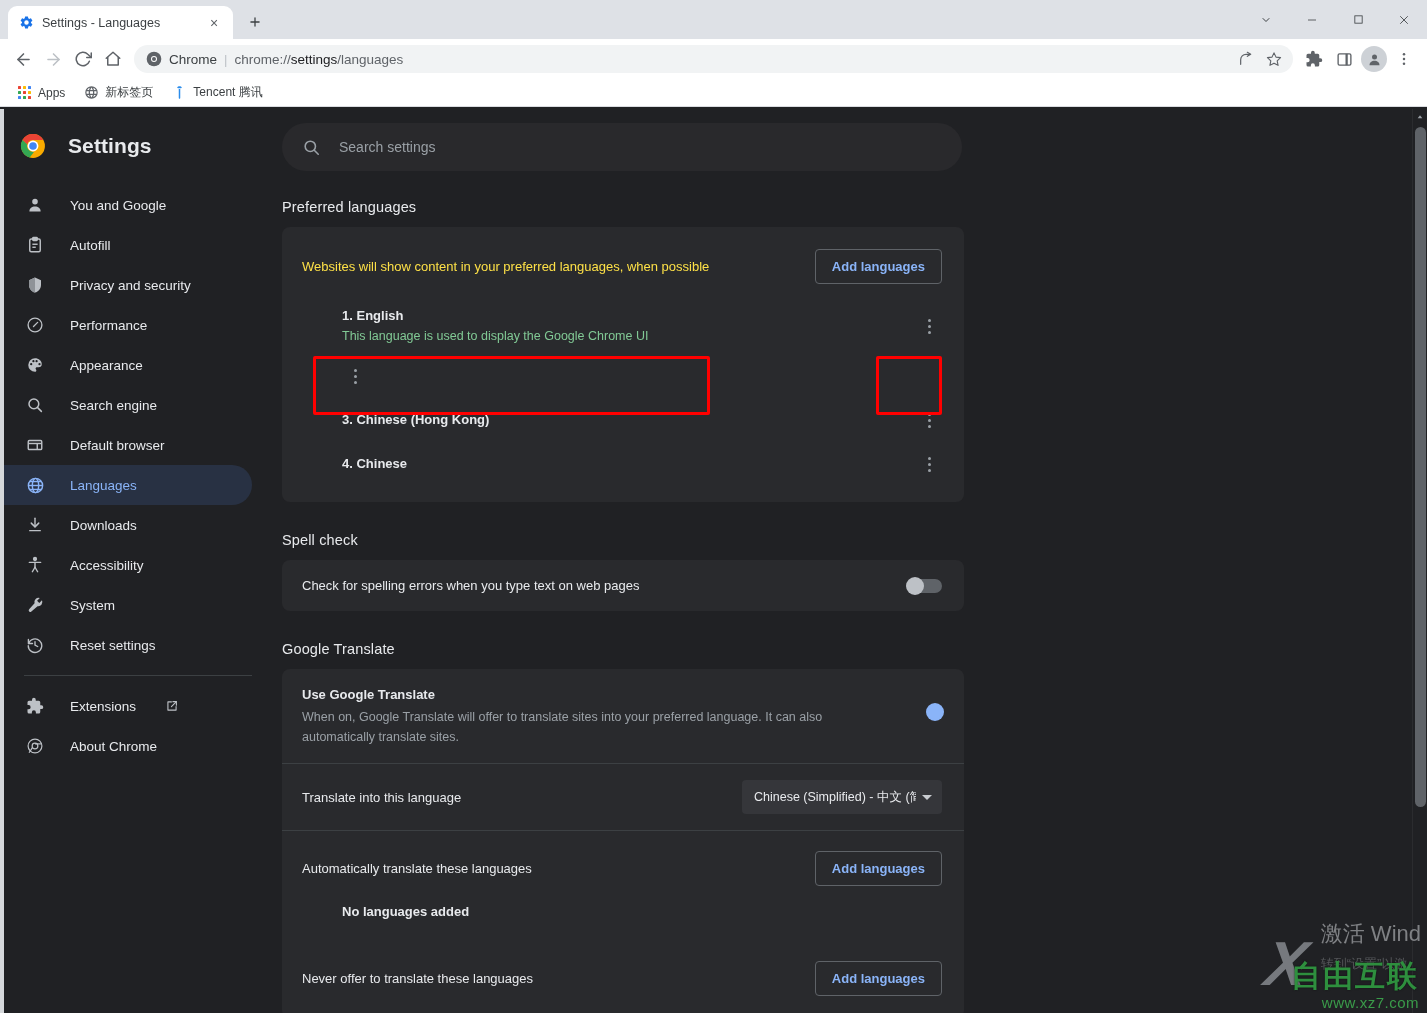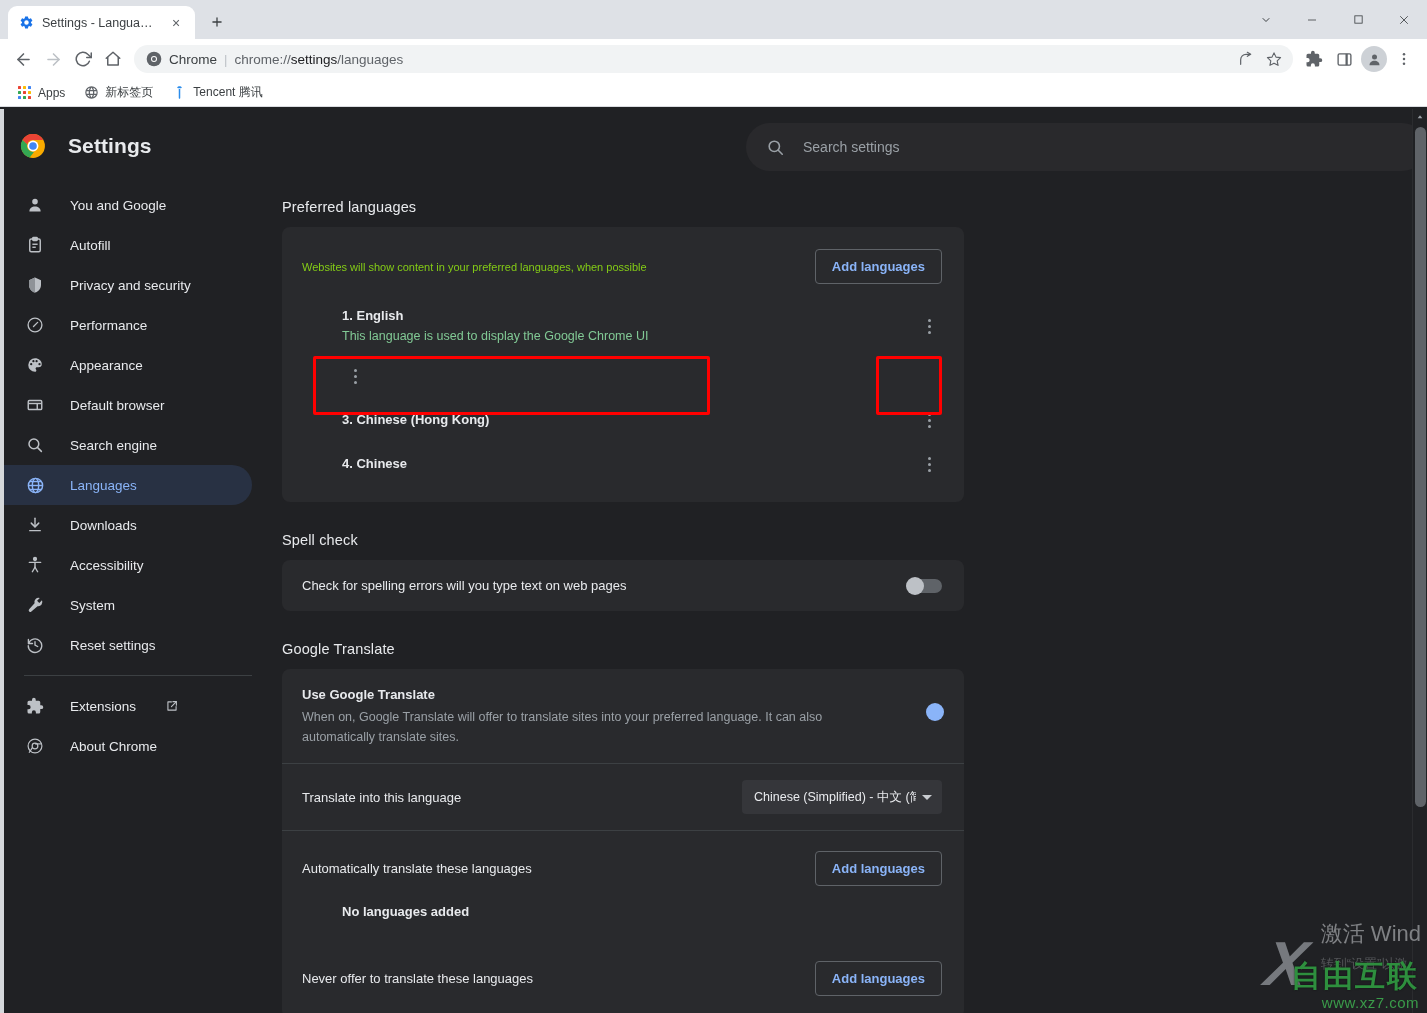--- a/index.html
+++ b/index.html
@@ -10,21 +10,21 @@
   }
 
   
   .browser { width:1427px; height:1013px; position:relative; background:#202124; }
 
   .tabstrip {
     height:39px; background:#dee1e6; position:relative;
     display:flex; align-items:flex-end; padding-left:8px;
   }
   .tab {
-    height:33px; width:187px; background:#ffffff;
+    height:33px; width:225px; background:#ffffff;
     border-radius:9px 9px 0 0; display:flex; align-items:center;
     padding:8px 10px; gap:8px; position:relative;
   }
   .tab-favicon { width:16px; height:16px; flex:0 0 16px; display:flex; align-items:center; justify-content:center; }
   .tab-title {
     flex:1; font-size:12.5px; color:#3c4043; white-space:nowrap;
     overflow:hidden; text-overflow:ellipsis;
   }
   .tab-close {
     width:18px; height:18px; display:flex; align-items:center; justify-content:center;
@@ -114,21 +114,21 @@
   .nav-item .ico { width:22px; height:22px; flex:0 0 22px; display:flex; align-items:center; justify-content:center; }
   .nav-item .lbl { font-size:13.5px; color:#e8eaed; white-space:nowrap; }
   .nav-item.active { background:#283143; }
   .nav-item.active .lbl { color:#8ab4f8; }
   .nav-item.active .ico { color:#8ab4f8; }
   .nav-sep { height:1px; background:#3c4043; margin:10px 28px 10px 20px; }
   .ext-link { margin-left:4px; width:15px; height:15px; display:flex; align-items:center; justify-content:center; }
 
   
   .main { flex:1; position:relative; overflow:hidden; }
-  .searchbar-wrap { padding:14px 1px 0 0; display:flex; justify-content:flex-end; }
+  .searchbar-wrap { padding:14px 1px 0 0; display:flex; justify-content:flex-start; }
   .searchbar {
     margin-left:2px; width:680px; height:48px; background:#29292c;
     border-radius:24px; display:flex; align-items:center; gap:18px; padding:0 20px;
   }
   .search-icon { width:19px; height:19px; color:#9aa0a6; flex:0 0 19px; }
   .search-input {
     flex:1; background:transparent; border:none; outline:none;
     font-family:"Liberation Sans", sans-serif; font-size:14px; color:#e8eaed;
   }
   .search-input::placeholder { color:#9aa0a6; }
@@ -136,21 +136,21 @@
   .content { width:682px; margin-left:2px; margin-top:28px; }
   .sec-title {
     font-size:14.5px; color:#e8eaed; padding:0 0 12px 0; letter-spacing:.15px;margin-top:20px;
   }
   .card { background:#292a2d; border-radius:8px; }
 
   .card-head {
     display:flex; align-items:center; justify-content:space-between;
     padding:22px 22px 14px 20px;
   }
-  .card-head-text { font-size:11px; color:#84cc16; }
+  .card-head-text { font-size:13px; color:#fde047; }
   .btn-outline {
     border:1px solid #5f6368; color:#8ab4f8; background:transparent;
     font-family:"Liberation Sans", sans-serif; font-size:13px; font-weight:bold;
     padding:9px 16px; border-radius:4px; cursor:pointer; white-space:nowrap;
   }
 
   .lang-list { padding:0 0 16px 0; }
   .lang-row {
     display:flex; align-items:center; justify-content:space-between;
     padding:8px 22px 8px 60px; min-height:44px; position:relative;
@@ -481,37 +481,37 @@
           <span class="ico">
             <svg width="18" height="18" viewBox="0 0 24 24" fill="#bdc1c6">
                 <path d="M12 3a9 9 0 0 0 0 18c1 0 1.8-.8 1.8-1.8 0-.5-.2-.9-.5-1.2-.3-.3-.5-.7-.5-1.2 0-1 .8-1.8 1.8-1.8h2.1A4.3 4.3 0 0 0 21 10.7C21 6.4 16.97 3 12 3zM6.9 12.4a1.5 1.5 0 1 1 0-3 1.5 1.5 0 0 1 0 3zm3-4a1.5 1.5 0 1 1 0-3 1.5 1.5 0 0 1 0 3zm4.2 0a1.5 1.5 0 1 1 0-3 1.5 1.5 0 0 1 0 3zm3.9 4a1.5 1.5 0 1 1 0-3 1.5 1.5 0 0 1 0 3z"></path>
               </svg>
           </span>
           <span class="lbl">Appearance</span>
         </div>
 
         <div class="nav-item">
           <span class="ico">
+            <svg width="18" height="18" viewBox="0 0 24 24" fill="none" stroke="#bdc1c6" stroke-width="2" stroke-linecap="round">
+                <circle cx="10.5" cy="10.5" r="6.5"></circle>
+                <line x1="15.5" y1="15.5" x2="20.5" y2="20.5"></line>
+              </svg>
+          </span>
+          <span class="lbl">Search engine</span>
+        </div>
+
+        <div class="nav-item">
+          <span class="ico">
             <svg width="18" height="18" viewBox="0 0 24 24" fill="none" stroke="#bdc1c6" stroke-width="1.9">
                 <rect x="3" y="6" width="18" height="12" rx="1.5"></rect>
                 <line x1="3" y1="10" x2="21" y2="10"></line>
                 <line x1="15" y1="10" x2="15" y2="18"></line>
               </svg>
           </span>
           <span class="lbl">Default browser</span>
-        </div>
-
-        <div class="nav-item">
-          <span class="ico">
-            <svg width="18" height="18" viewBox="0 0 24 24" fill="none" stroke="#bdc1c6" stroke-width="2" stroke-linecap="round">
-                <circle cx="10.5" cy="10.5" r="6.5"></circle>
-                <line x1="15.5" y1="15.5" x2="20.5" y2="20.5"></line>
-              </svg>
-          </span>
-          <span class="lbl">Search engine</span>
         </div>
 
 
         <div class="nav-item active">
           <span class="ico">
             <svg width="19" height="19" viewBox="0 0 24 24" fill="none" stroke="#8ab4f8" stroke-width="1.8">
                 <circle cx="12" cy="12" r="9"></circle>
                 <ellipse cx="12" cy="12" rx="4" ry="9"></ellipse>
                 <line x1="3" y1="12" x2="21" y2="12"></line>
                 <line x1="4.6" y1="7" x2="19.4" y2="7"></line>
@@ -678,21 +678,21 @@
           </div>
 
           <div class="hl-box" style="left:31px; top:129px; width:397px; height:59px;"></div>
           <div class="hl-box" style="left:594px; top:129px; width:66px; height:59px;"></div>
         </div>
 
         <div class="sec-title" style="margin-top:30px;">Spell check</div>
 
         <div class="card">
           <div class="row-simple">
-            <span class="txt">Check for spelling errors will you type text on web pages</span>
+            <span class="txt">Check for spelling errors when you type text on web pages</span>
             <span class="toggle off">
                 <span class="knob"></span>
               </span>
           </div>
         </div>
 
         <div class="sec-title" style="margin-top:30px;">Google Translate</div>
 
         <div class="card">
           <div class="gt-row">

